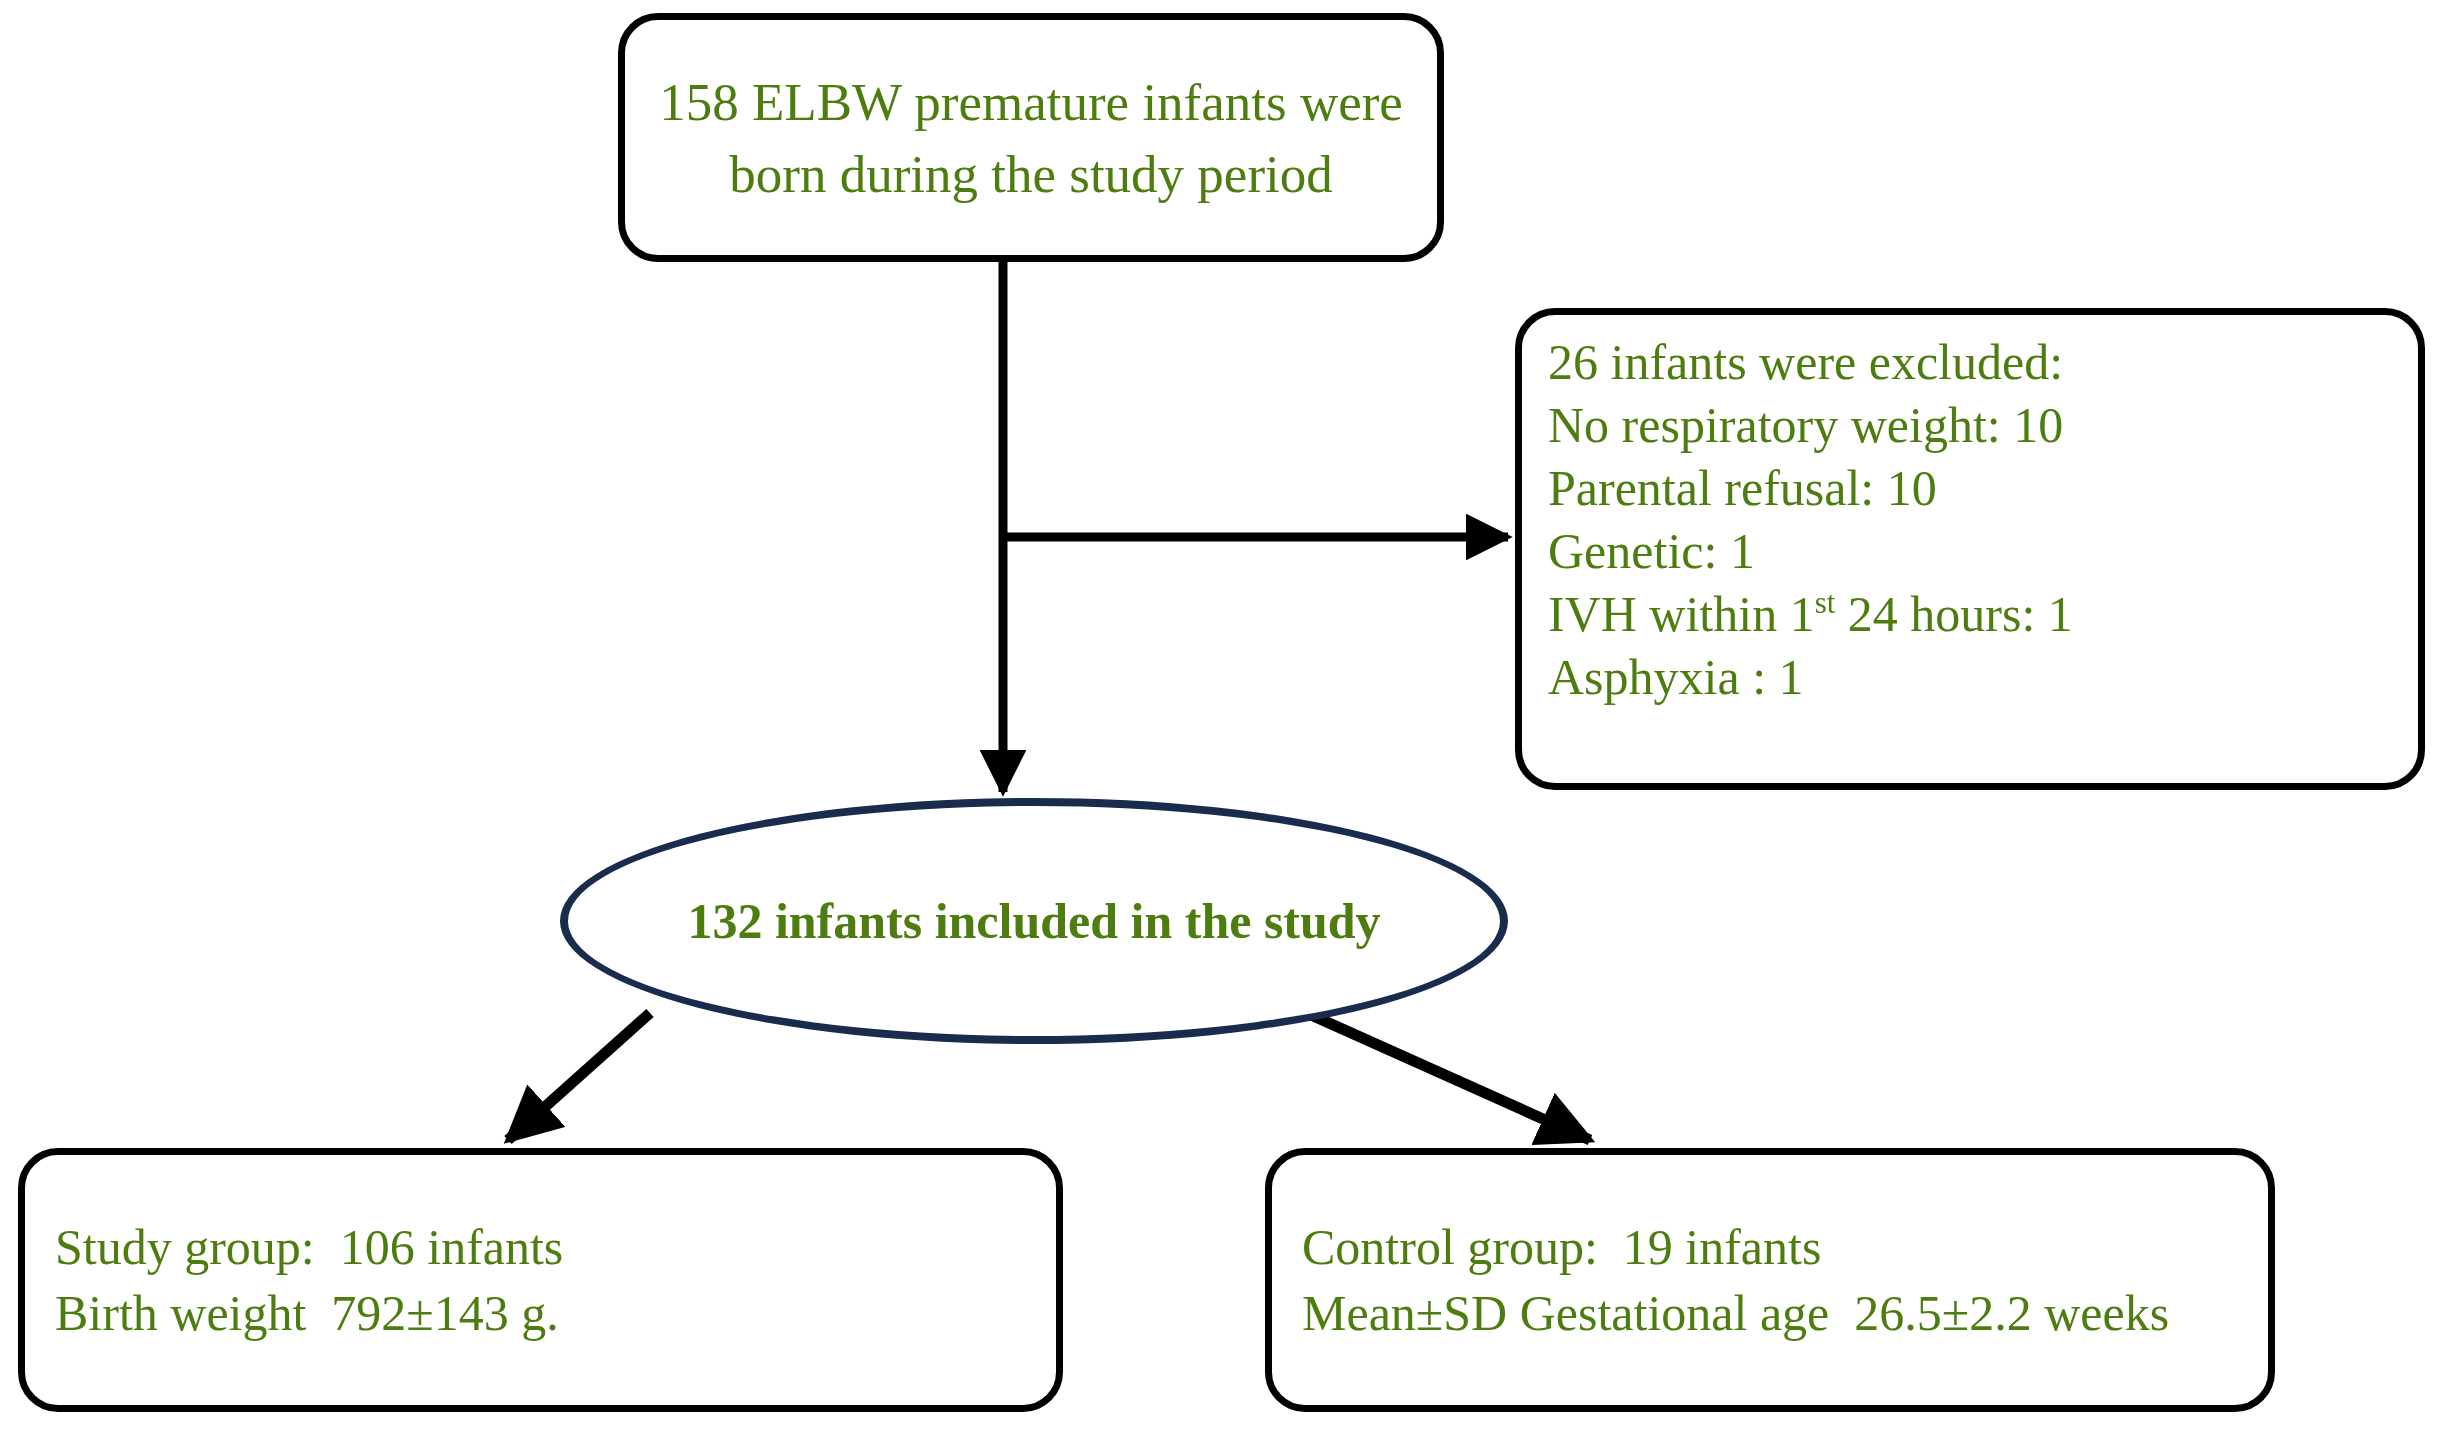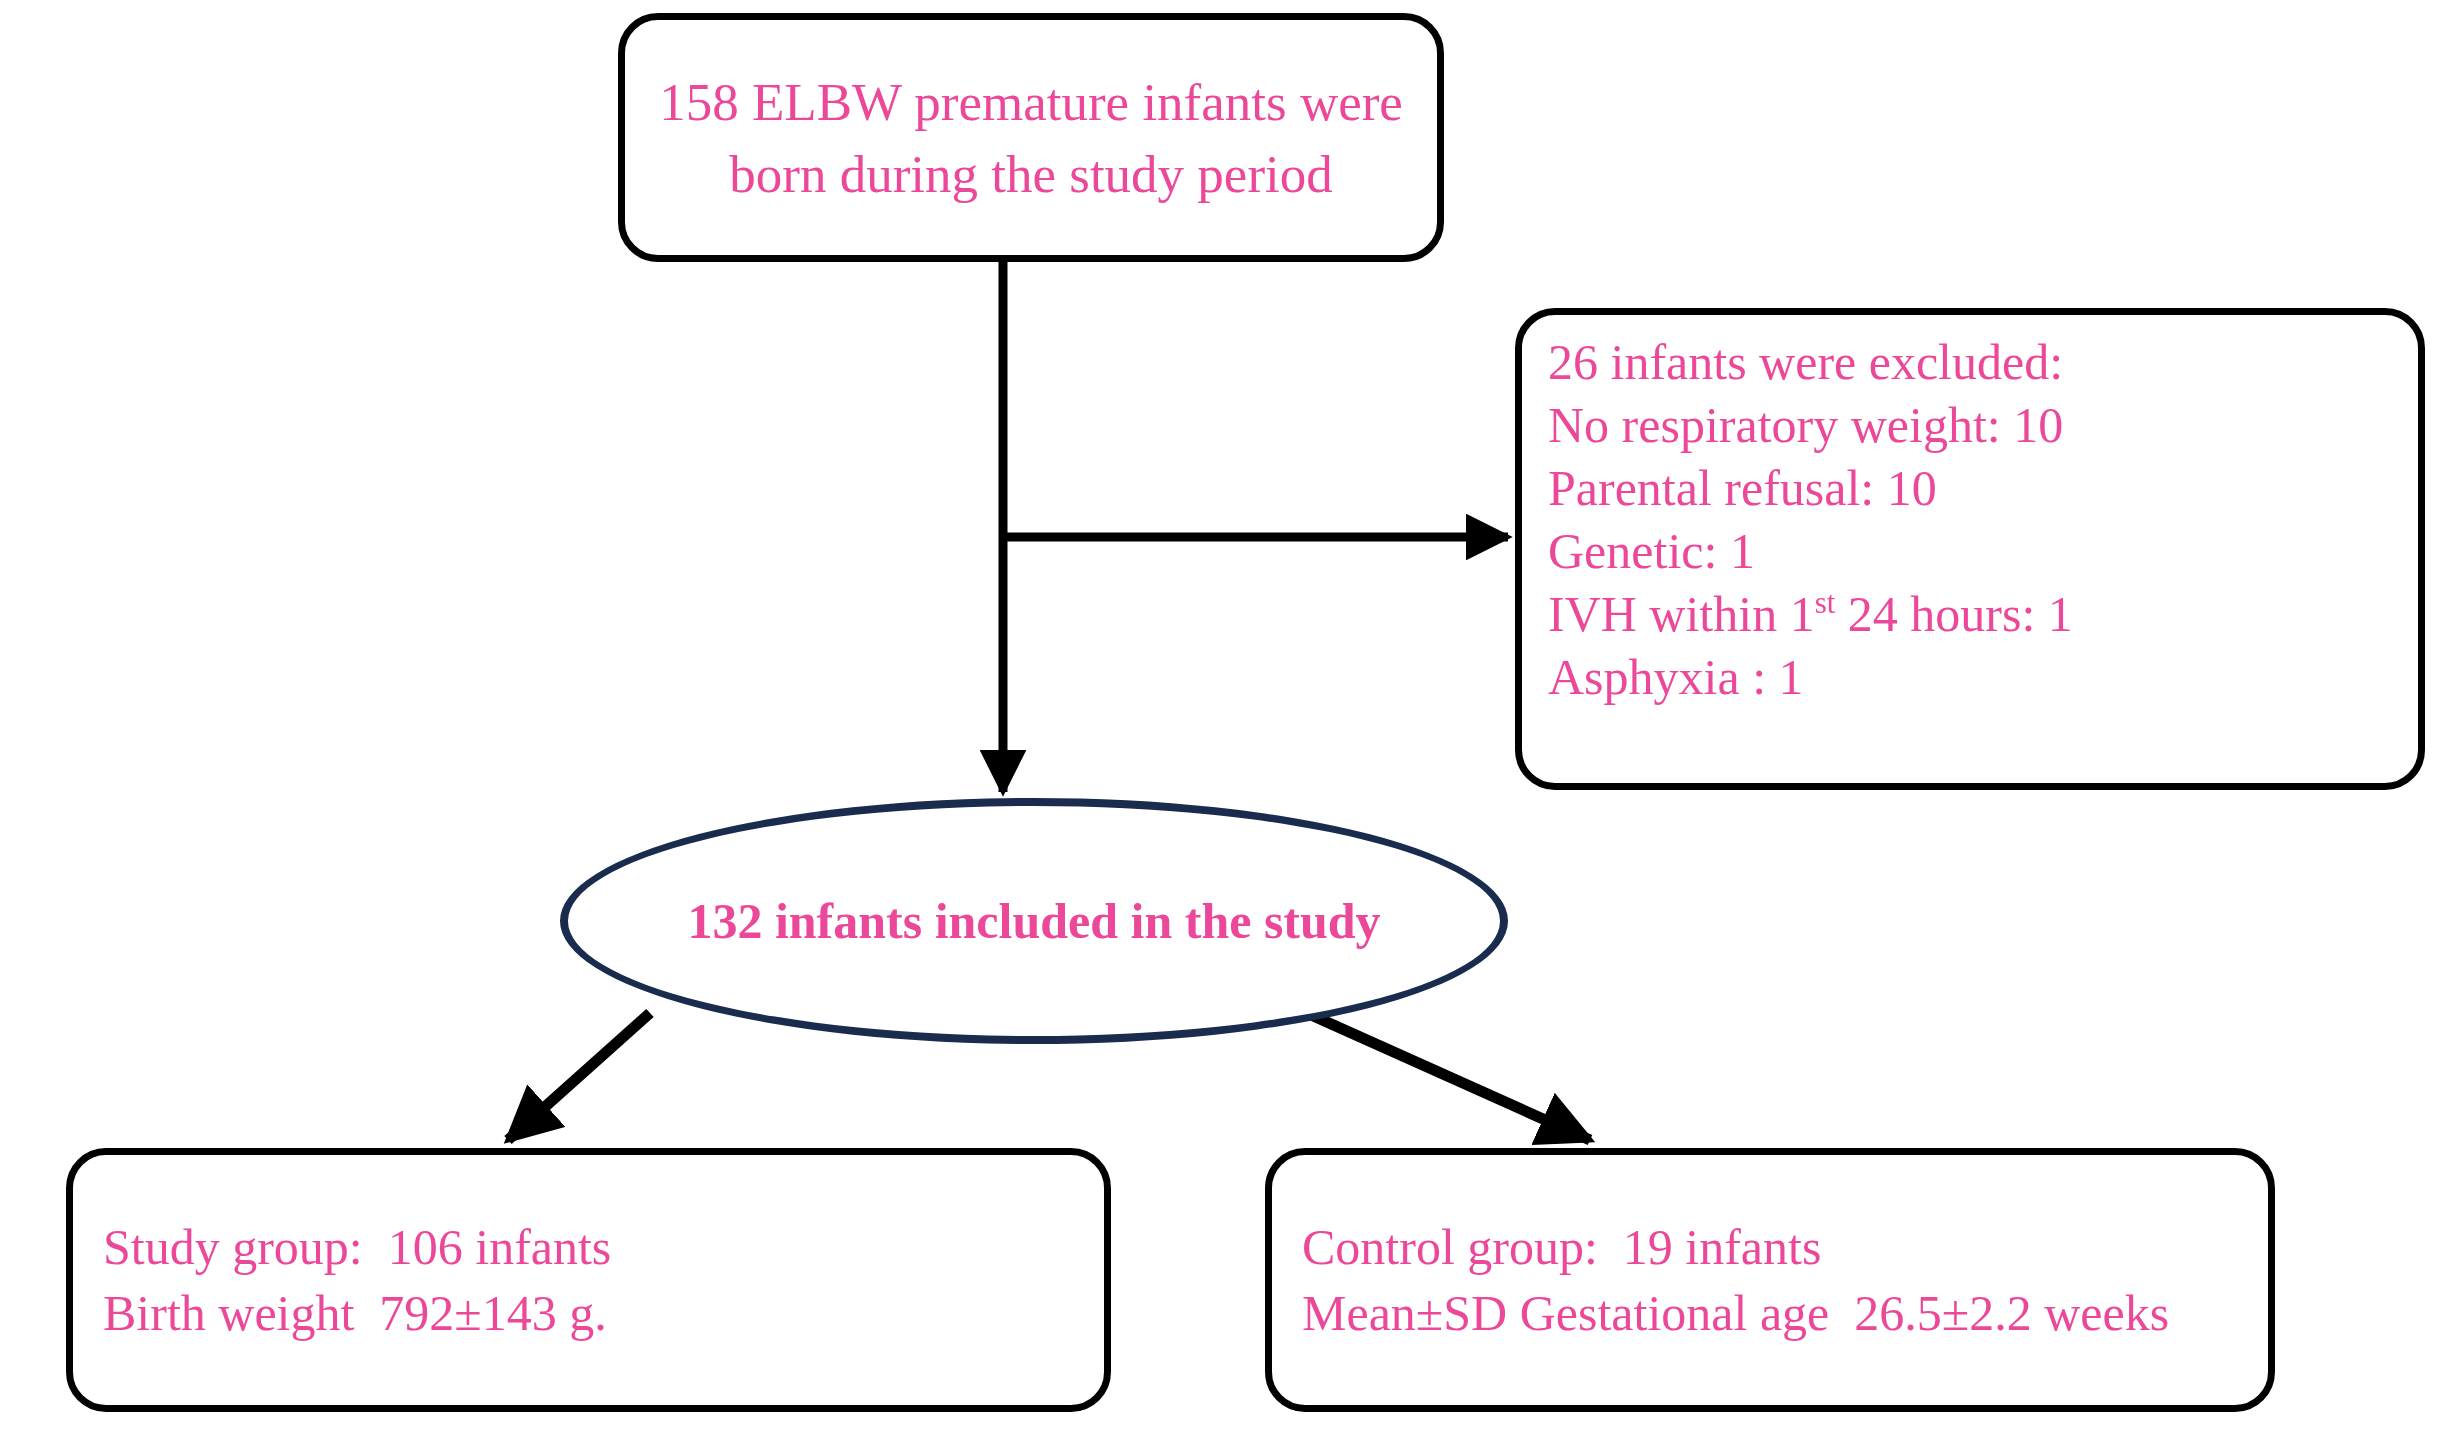--- a/index.html
+++ b/index.html
@@ -32,21 +32,21 @@
     background: #ffffff;
     display: flex;
     flex-direction: column;
     justify-content: center;
   }
   .rbox {
     border: 7px solid #000000;
     border-radius: 40px;
   }
   .node-line {
-    color: #ec4899;
+    color: #4d7c0f;
     white-space: pre;
   }
 
   
   #node-top {
     left: 618px;
     top: 13px;
     width: 826px;
     height: 249px;
     align-items: center;
@@ -97,21 +97,20 @@
     font-weight: bold;
   }
 
   
   #node-study {
     left: 18px;
     top: 1148px;
     width: 1045px;
     height: 264px;
     padding-left: 30px;
-    margin-left: 48px;
   }
   #node-control {
     left: 1265px;
     top: 1148px;
     width: 1010px;
     height: 264px;
     padding-left: 30px;
   }
   #node-study .node-line,
   #node-control .node-line {

